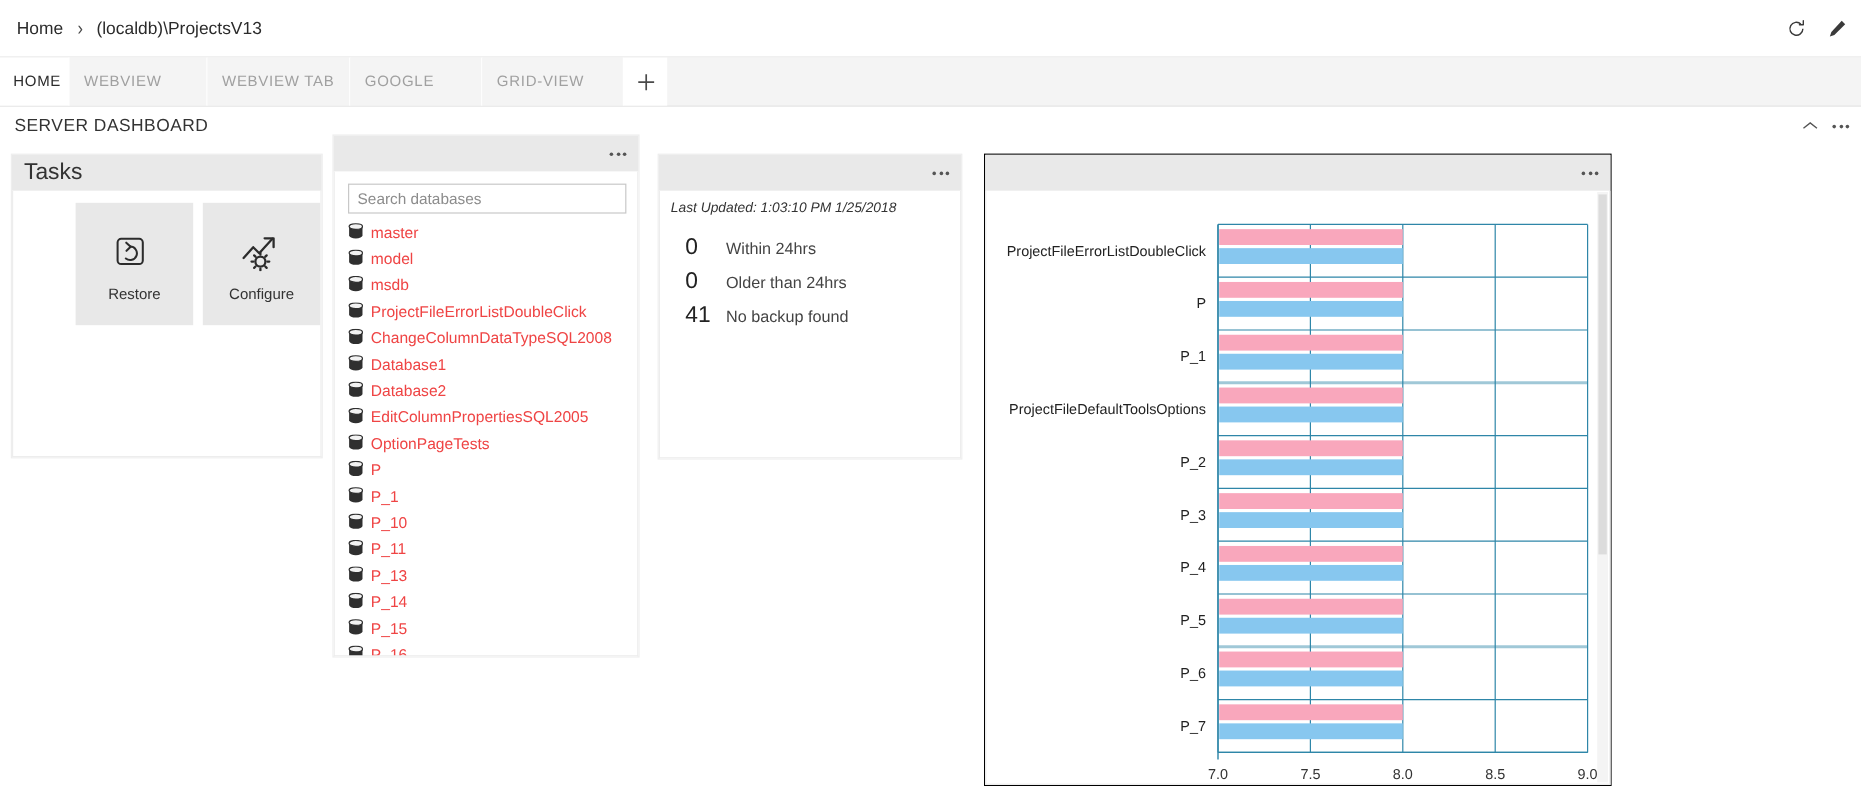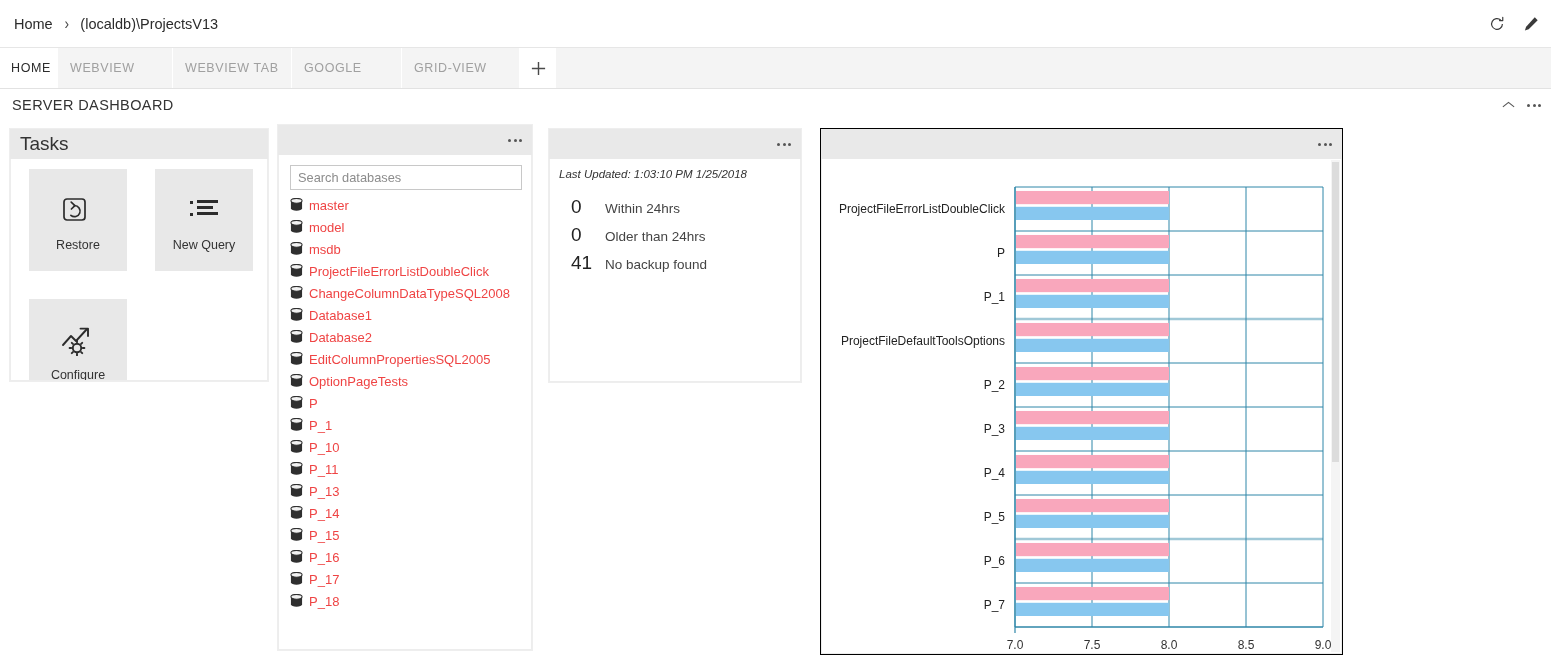--- a/index.html
+++ b/index.html
@@ -79,31 +79,31 @@
   }
   .panel-head .ph-title { font-size: 19px; color: #333; }
   .panel-body { background: #ffffff; height: calc(100% - 30px); overflow: hidden; }
 
   
   #panel-tasks { left: 9px; top: 128px; width: 260px; height: 254px;
                  border: 1px solid #eeeeee; }
   #panel-tasks .panel-body {
     border: 1px solid #ededed; border-top: none; padding: 10px 0 0 18px;
   }
-  .tiles { display: flex; flex-wrap: wrap; gap: 28px; }
+  .tiles { display: flex; flex-wrap: wrap; gap: 8px; justify-content: flex-end; }
   .tile {
     width: 98px; height: 102px; background: #e8e8e8;
     display: flex; flex-direction: column; align-items: center;
     justify-content: center; cursor: pointer; gap: 6px;
   }
   .tile-icon { height: 44px; display: flex; align-items: center; justify-content: center; }
   .tile-label { font-size: 12.5px; color: #333333; }
 
   
-  #panel-db { left: 277px; top: 124px; width: 256px; height: 527px;
+  #panel-db { left: 277px; top: 112px; width: 256px; height: 436px;
               border: 1px solid #eeeeee; }
   #panel-db .panel-body { border: 1px solid #ededed; border-top: none;
                           padding: 10px 10px 0 11px; }
   .search-input {
     width: 232px; height: 25px; border: 1px solid #c8c8c8; background: #ffffff;
     font-size: 12.8px; color: #333; padding: 0 7px; outline: none;
     font-family: "Liberation Sans", sans-serif;
   }
   .search-input::placeholder { color: #8c8c8c; }
   .db-list { margin-top: 4px; }
@@ -222,32 +222,20 @@
           <span class="tile-icon">
             <svg width="34" height="30" viewBox="0 0 34 30" fill="none" stroke="#2c2c2c" stroke-width="1.7">
               <path d="M6 4 H21 a3 3 0 0 1 3 3 V22 a3 3 0 0 1 -3 3 H6 a3 3 0 0 1 -3 -3 V7 a3 3 0 0 1 3 -3 z"></path>
               <path d="M13.5 10.5 a5.6 5.6 0 1 1 -3.6 9.9" stroke-linecap="round"></path>
               <path d="M10.2 7.2 L13.9 10.6 L10.4 14" stroke-linecap="round" stroke-linejoin="round"></path>
             </svg>
           </span>
           <span class="tile-label">Restore</span>
         </div>
 
-        <div class="tile">
-          <span class="tile-icon">
-            <svg width="34" height="26" viewBox="0 0 34 26">
-              <rect x="3" y="4" width="3" height="3" fill="#2c2c2c"></rect>
-              <rect x="3" y="16" width="3" height="3" fill="#2c2c2c"></rect>
-              <rect x="10" y="3" width="21" height="3" fill="#2c2c2c"></rect>
-              <rect x="10" y="9" width="16" height="3" fill="#2c2c2c"></rect>
-              <rect x="10" y="15" width="21" height="3" fill="#2c2c2c"></rect>
-            </svg>
-          </span>
-          <span class="tile-label">New Query</span>
-        </div>
 
         <div class="tile">
           <span class="tile-icon">
             <svg width="36" height="32" viewBox="0 0 36 32" fill="none" stroke="#2c2c2c" stroke-width="1.9">
               <path d="M3 21 L11 12 L16 17 L27 5" stroke-linecap="round" stroke-linejoin="round"></path>
               <path d="M20.5 4.6 H28 V12" stroke-linecap="round" stroke-linejoin="round"></path>
               <circle cx="17" cy="24" r="4.2"></circle>
               <path d="M17 18.2 V16.6 M17 31.4 V29.8 M11.2 24 H9.6 M24.4 24 H22.8
                        M12.9 19.9 L11.8 18.8 M22.2 29.2 L21.1 28.1
                        M12.9 28.1 L11.8 29.2 M22.2 18.8 L21.1 19.9" stroke-linecap="round"></path>

